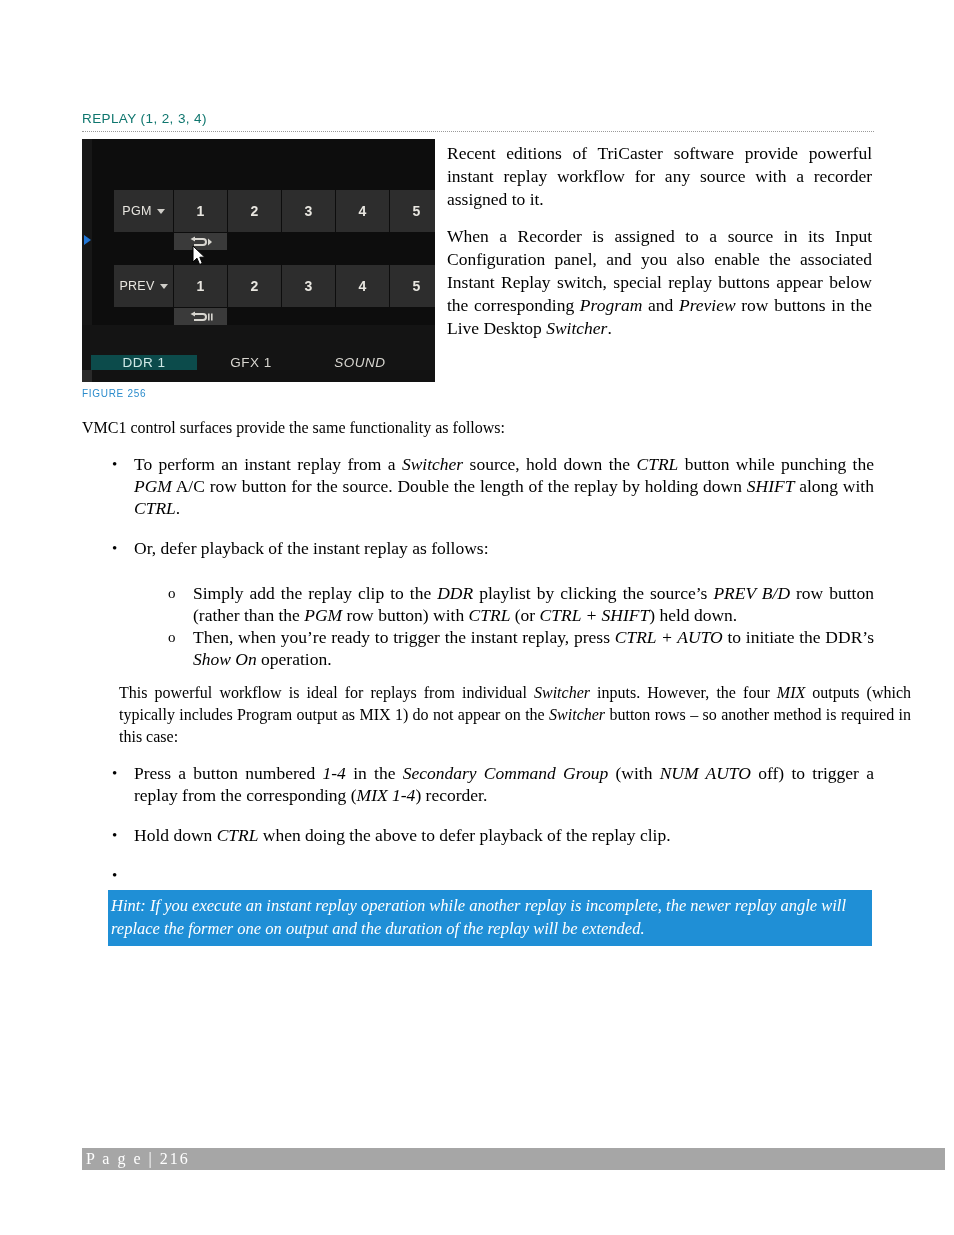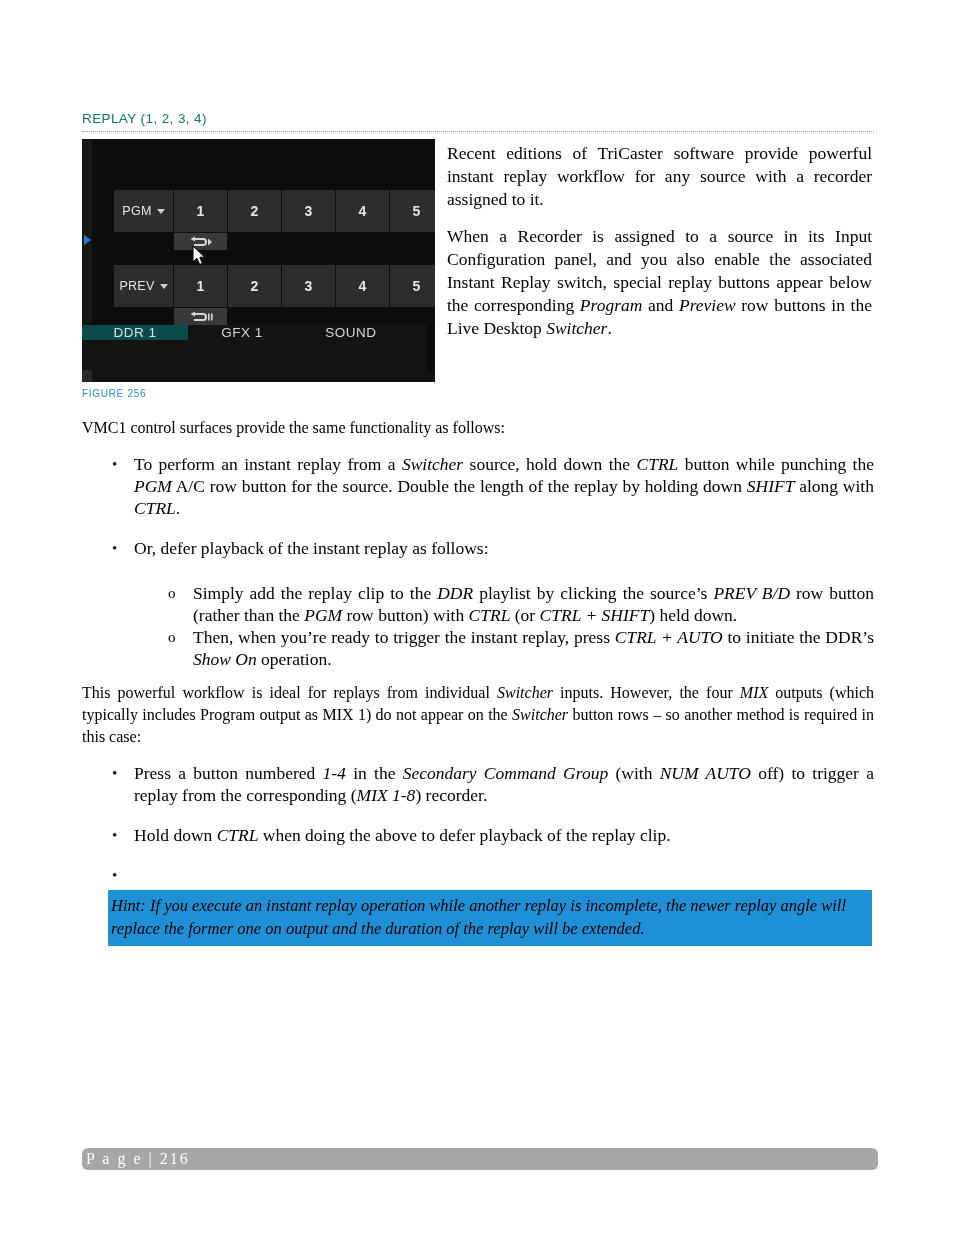--- a/index.html
+++ b/index.html
@@ -141,35 +141,36 @@
 
   
   .fig-tabs {
     position: absolute;
     left: 0;
     top: 186px;
     width: 345px;
     height: 45px;
     background: #141414;
     display: flex;
-    align-items: flex-start;
+    align-items: flex-end;
     border-bottom: 2px solid #0d6b6b;
+    padding-left: 9px;
   }
   .fig-tab {
     font-family: "Liberation Sans", sans-serif;
     font-size: 13.5px;
     letter-spacing: 0.5px;
     color: #d8d6d0;
     display: flex;
     align-items: center;
     justify-content: center;
   }
   .fig-tab.t0 { width: 106px; background: #0c4b4b; color: #cfe8e6; }
   .fig-tab.t1 { width: 108px; }
-  .fig-tab.t2 { width: 110px; }
+  .fig-tab.t2 { width: 110px; font-style: italic; }
   .fig-bottom {
     position: absolute;
     left: 0;
     top: 231px;
     width: 353px;
     height: 12px;
     background: #121212;
   }
   .fig-bottom-edge {
     position: absolute;
@@ -204,21 +205,21 @@
 
   .para {
     position: absolute;
     left: 82px;
     width: 792px;
     font-size: 16px;
     line-height: 22px;
     text-align: justify;
   }
   .p-vmc1 { top: 417px; }
-  .p-mix { top: 682px; }
+  .p-mix { top: 682px; margin-left: 37px; }
 
   
   .list-block { position: absolute; left: 82px; width: 792px; }
   .lb-1 { top: 453px; }
   .lb-2 { top: 762px; }
 
   .li {
     position: relative;
     padding-left: 52px;
     font-size: 17.5px;
@@ -257,38 +258,37 @@
   }
 
   
   .hint-box {
     position: absolute;
     left: 108px;
     top: 890px;
     width: 764px;
     padding: 4px 2px 6px 3px;
     background: #1f8fd6;
-    color: #000000;
+    color: #ffffff;
     font-style: italic;
     font-size: 16.5px;
     line-height: 23px;
     box-sizing: border-box;
   }
 
   
   .footer-bar {
     position: absolute;
     left: 82px;
     top: 1148px;
-    width: 796px;
+    width: 863px;
     height: 22px;
     background: #a6a6a6;
     display: flex;
     align-items: center;
-    border-radius: 6px;
   }
   .footer-text {
     color: #ffffff;
     font-size: 16px;
     letter-spacing: 2px;
     padding-left: 4px;
   }
 
   i { }
 </style>
@@ -388,21 +388,21 @@
       <span class="bullet-o">o</span>
       <span>Then, when you’re ready to trigger the instant replay, press <i>CTRL + AUTO</i> to initiate the DDR’s <i>Show On</i> operation.</span>
     </div>
   </div>
 
   <div class="para p-mix">This powerful workflow is ideal for replays from individual <i>Switcher</i> inputs. However, the four <i>MIX</i> outputs (which typically includes Program output as MIX 1) do not appear on the <i>Switcher</i> button rows – so another method is required in this case:</div>
 
   <div class="list-block lb-2">
     <div class="li">
       <span class="bullet">•</span>
-      <span>Press a button numbered <i>1-4</i> in the <i>Secondary Command Group</i> (with <i>NUM AUTO</i> off) to trigger a replay from the corresponding (<i>MIX 1-8</i>) recorder.</span>
+      <span>Press a button numbered <i>1-4</i> in the <i>Secondary Command Group</i> (with <i>NUM AUTO</i> off) to trigger a replay from the corresponding (<i>MIX 1-4</i>) recorder.</span>
     </div>
     <div class="li">
       <span class="bullet">•</span>
       <span>Hold down <i>CTRL</i> when doing the above to defer playback of the replay clip.</span>
     </div>
     <div class="li">
       <span class="bullet">•</span>
     </div>
   </div>
 

